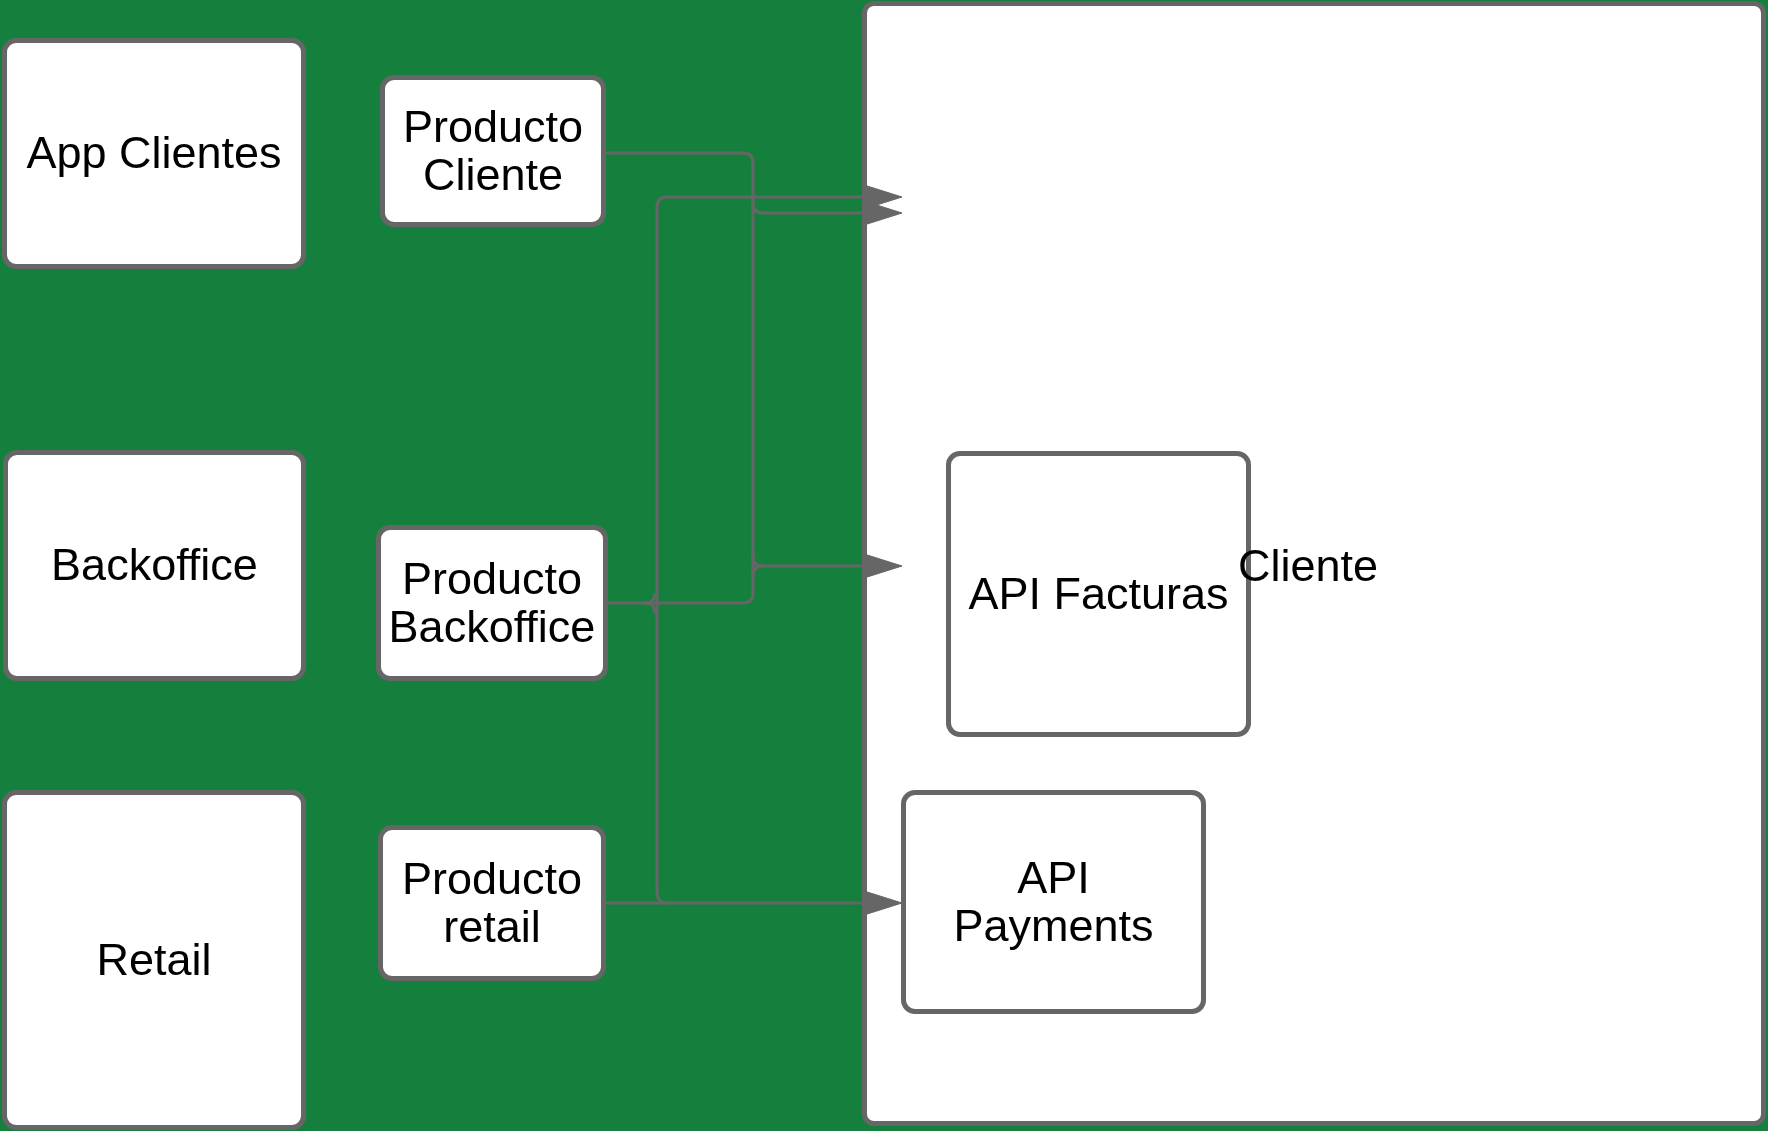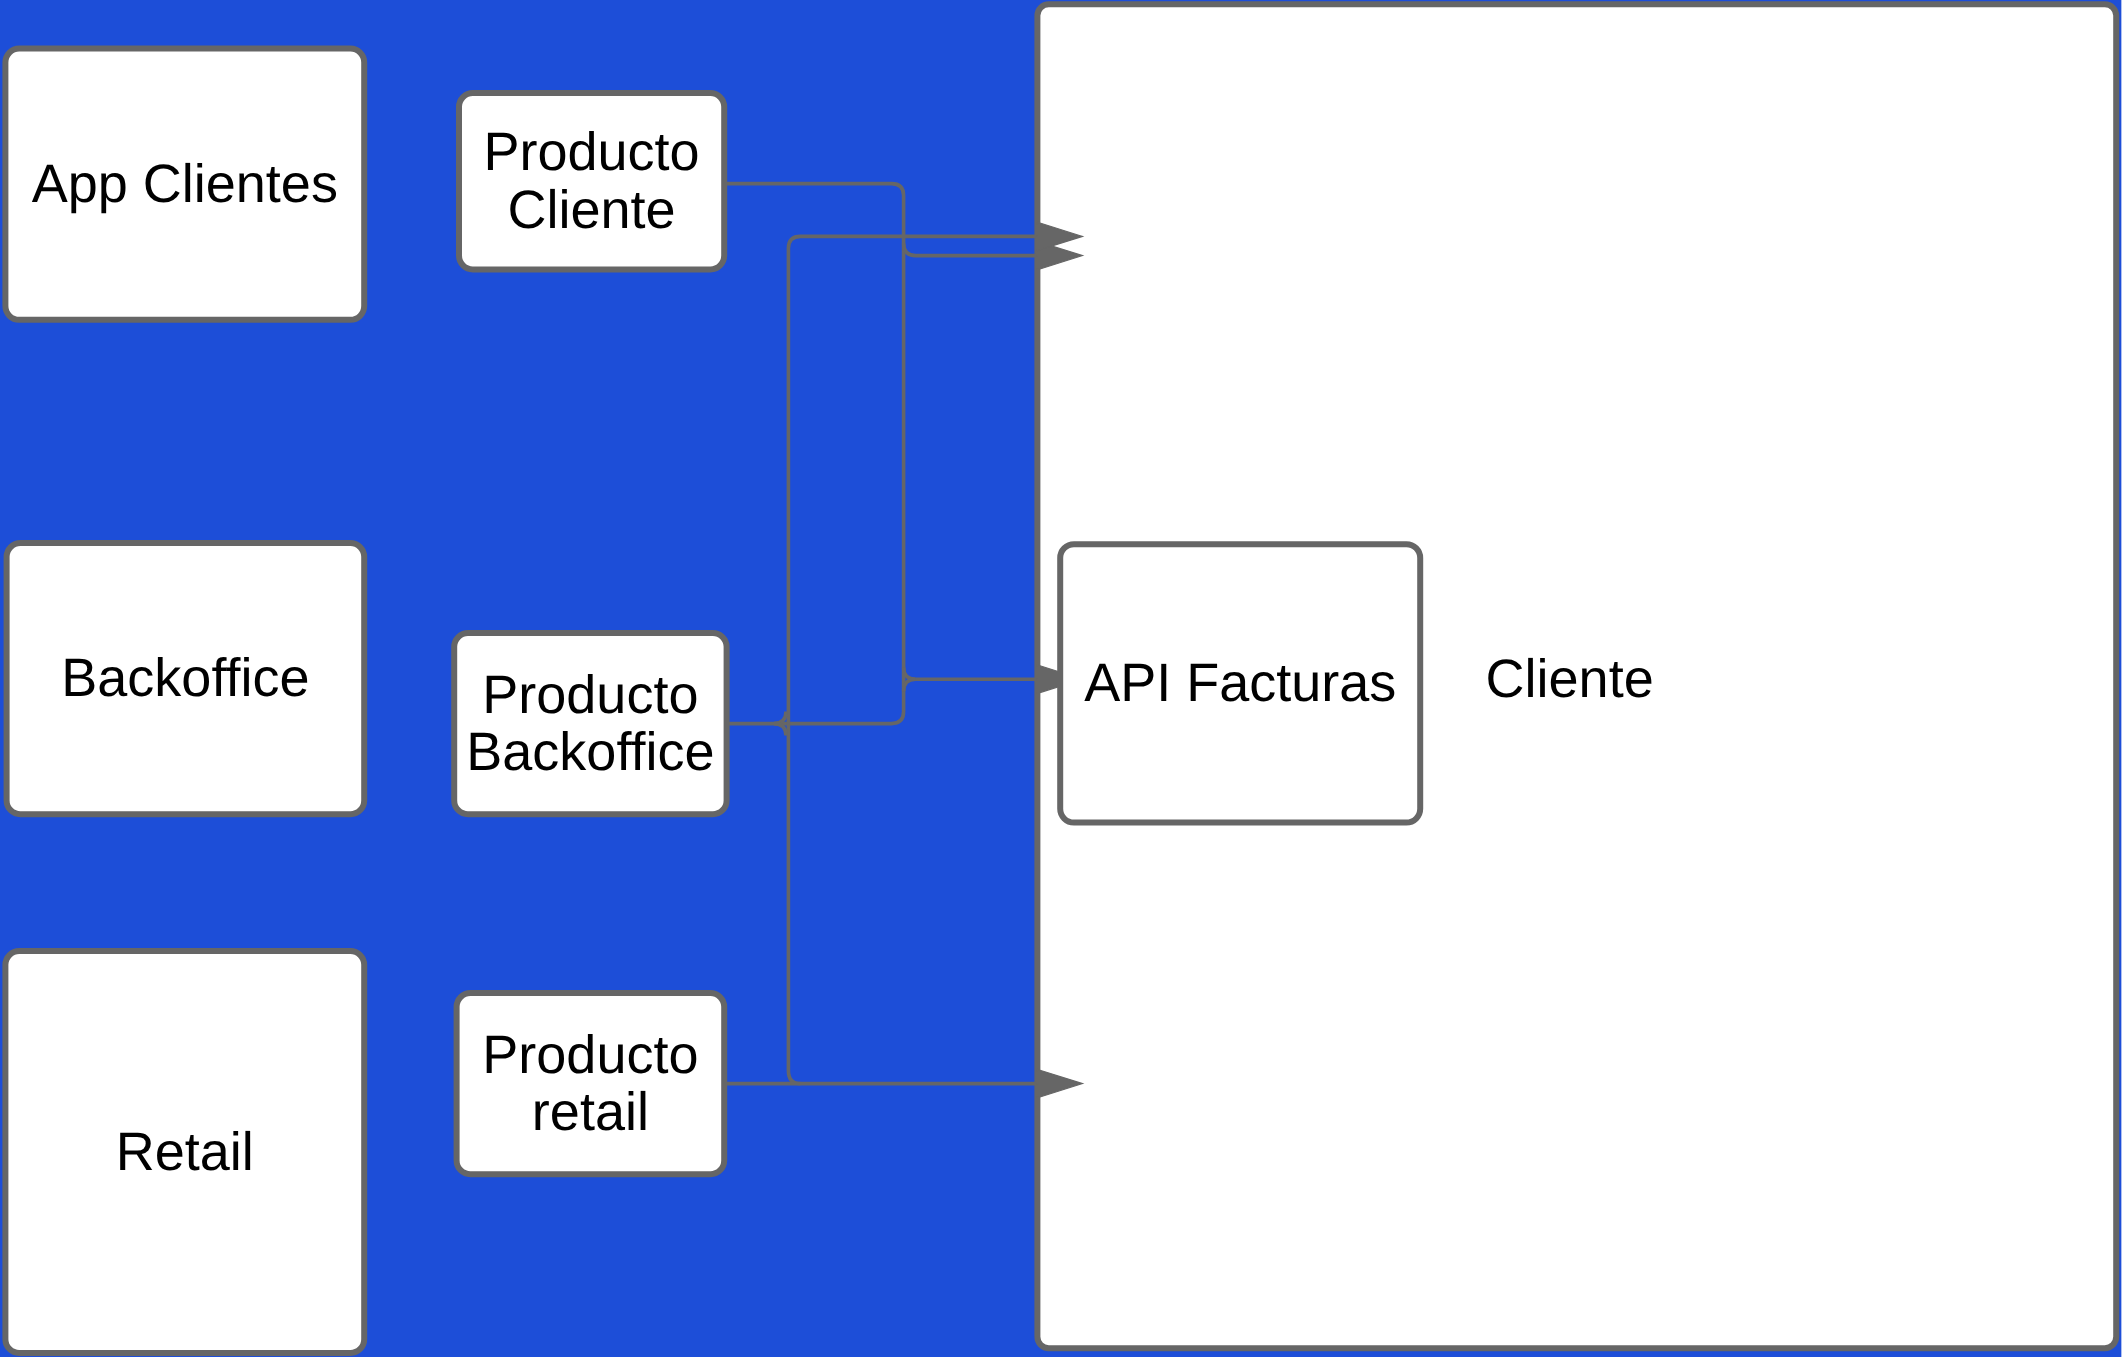--- a/index.html
+++ b/index.html
@@ -4,21 +4,21 @@
 <style>
   html, body {
     margin: 0;
     padding: 0;
     background: #ffffff;
   }
   .canvas {
     position: relative;
     width: 1768px;
     height: 1131px;
-    background: #1d4ed8;
+    background: #15803d;
     overflow: hidden;
     font-family: "Liberation Sans", sans-serif;
     color: #000000;
   }
   .wires {
     position: absolute;
     left: 0;
     top: 0;
     z-index: 2;
   }
@@ -64,21 +64,21 @@
     white-space: nowrap;
   }
   
   .n-app-clientes       { left: 2px;    top: 38px;  width: 304px; height: 231px; }
   .n-backoffice         { left: 3px;    top: 450px; width: 303px; height: 231px; }
   .n-retail             { left: 2px;    top: 790px; width: 304px; height: 340px; }
   .n-producto-cliente   { left: 380px;  top: 75px;  width: 226px; height: 152px; }
   .n-producto-backoffice{ left: 376px;  top: 525px; width: 232px; height: 156px; }
   .n-producto-retail    { left: 378px;  top: 825px; width: 228px; height: 156px; }
   .n-api-clientes       { left: 903px;  top: 76px;  width: 305px; height: 226px; }
-  .n-api-facturas       { left: 881px;  top: 451px; width: 305px; height: 237px; }
+  .n-api-facturas       { left: 946px;  top: 451px; width: 305px; height: 286px; }
   .n-api-payments       { left: 901px;  top: 790px; width: 305px; height: 224px; }
   .n-negocio-container  { left: 862px;  top: 1px;   width: 904px; height: 1125px; }
   .l-negocio            { left: 1238px; top: 542px; }
 </style>
 </head>
 <body>
 
 <div class="canvas">
 
   <div class="container-box n-negocio-container"></div>
@@ -132,16 +132,20 @@
 Backoffice</span>
   </div>
   <div class="node n-producto-retail">
     <span>Producto
 retail</span>
   </div>
 
   <div class="node n-api-facturas">
     <span>API Facturas</span>
   </div>
+  <div class="node n-api-payments">
+    <span>API
+Payments</span>
+  </div>
 
   <div class="floating-label l-negocio">Cliente</div>
 
 </div>
 
 </body></html>

